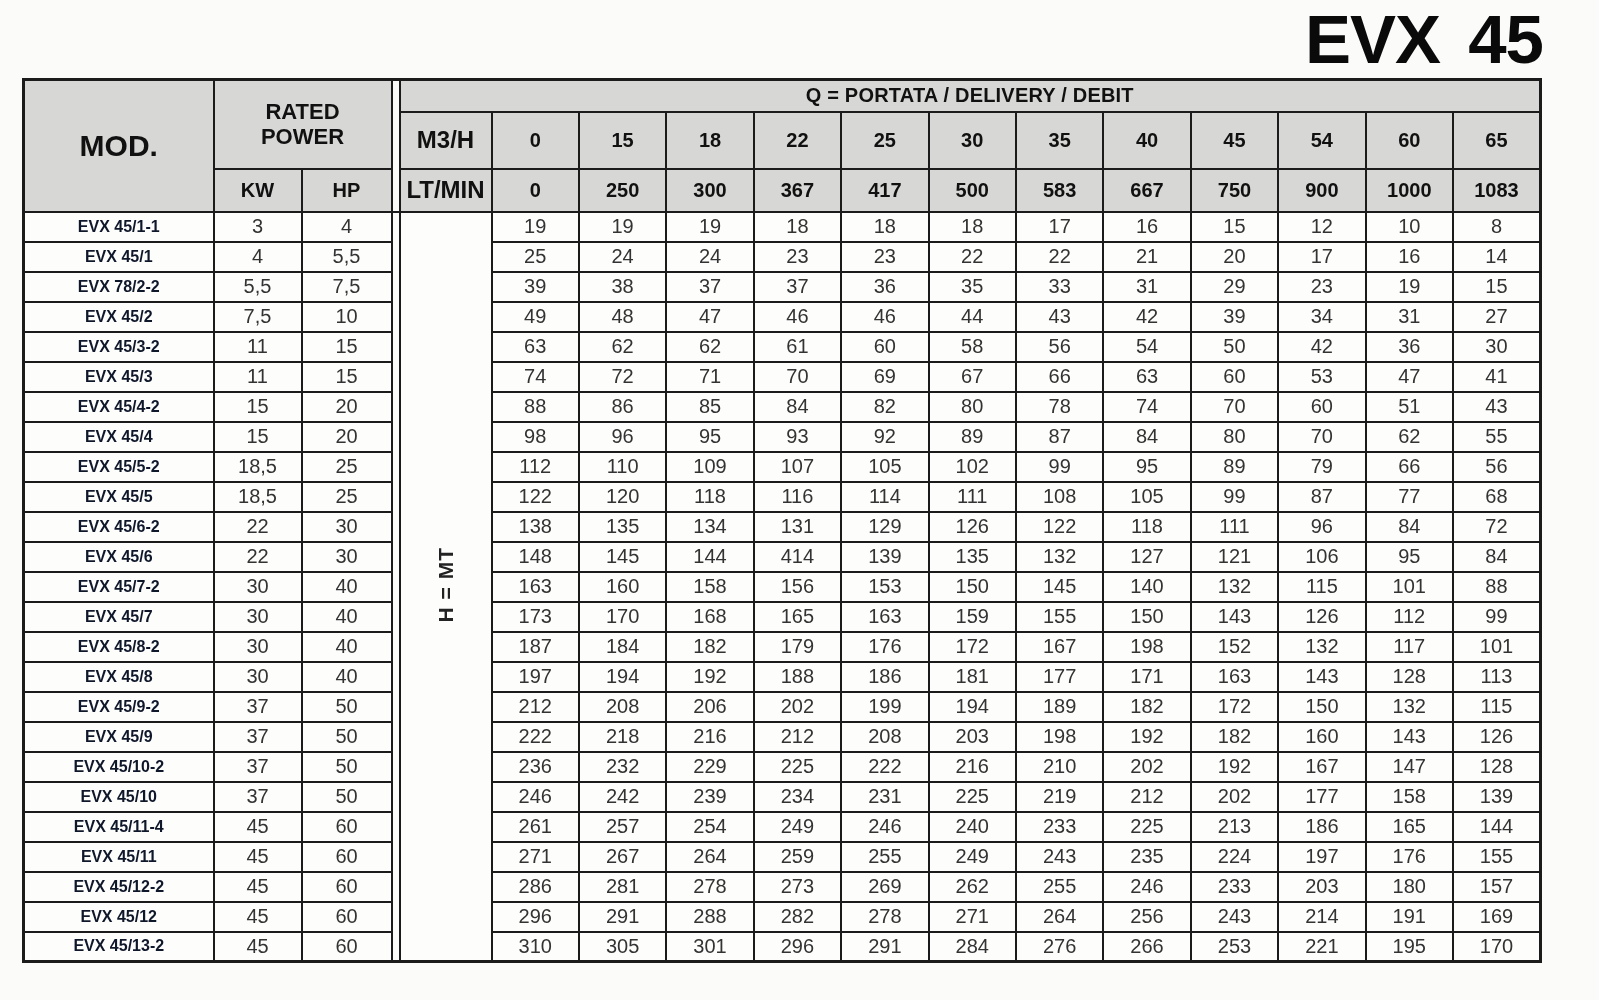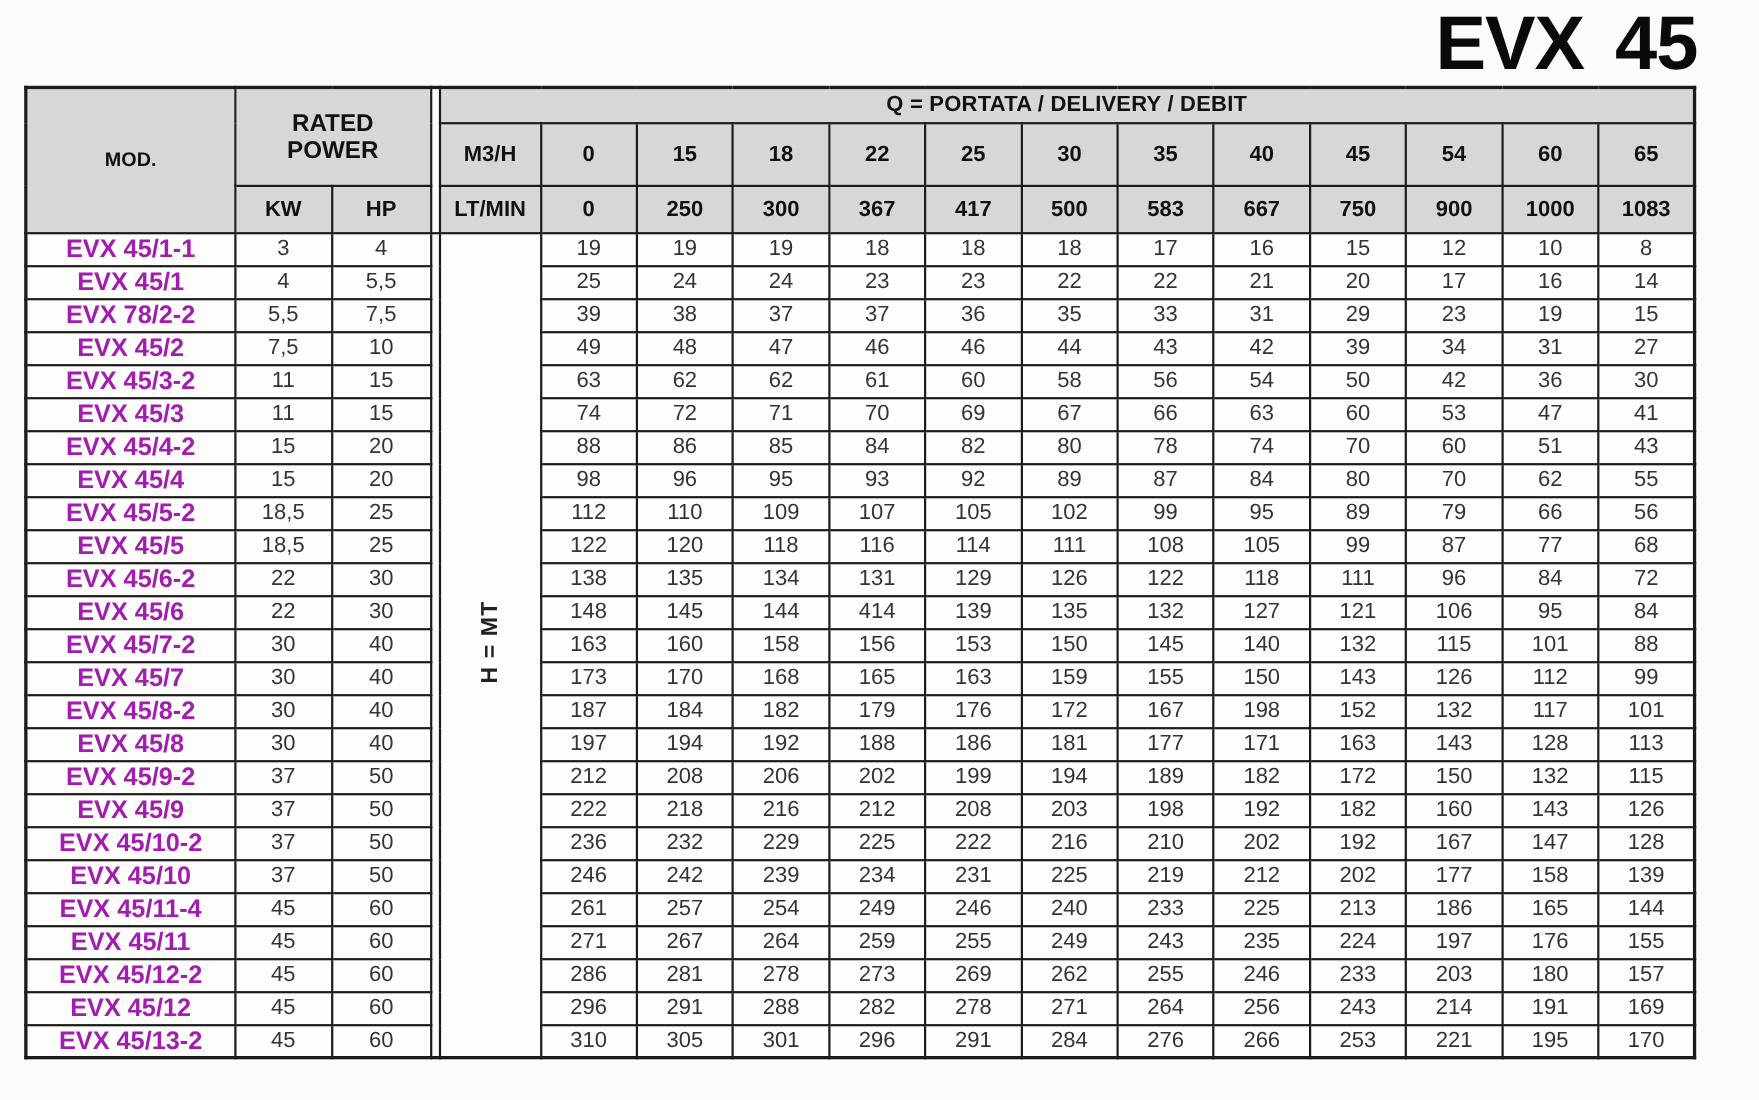--- a/index.html
+++ b/index.html
@@ -47,38 +47,38 @@
   tr.rA{height:32px;}
   tr.rB{height:57px;}
   tr.rC{height:43px;}
   tbody tr{height:30px;}
   .hdr{
     background:var(--hdr-bg);
     font-weight:bold;
     font-size:20px;
     color:var(--hdr-text);
   }
-  .mod-h{font-size:18px;}
+  .mod-h{font-size:30px;}
   .rated{font-size:22px;line-height:1.15;white-space:pre-line;}
   .q-h{padding-left:92px;font-size:20px;letter-spacing:0.2px;}
-  .lbl{text-align:left;padding-left:9px;font-size:20px;}
+  .lbl{text-align:left;padding-left:9px;font-size:24px;}
   .hval{font-size:20px;}
   
   td.gut{
     border-top:none;border-bottom:none;
     background:#fbfbfa;
   }
   
   td.model{
     background:var(--cell-bg);
     text-align:left;
     padding-left:7px;
     font-weight:bold;
-    font-size:23px;
-    color:#a21caf;
+    font-size:16px;
+    color:#0f172a;
     white-space:nowrap;
     margin-top:42px;
   }
   td.num{
     background:var(--cell-bg);
     font-weight:normal;
     font-size:20px;
     color:var(--val-text);
   }
   td.hmt{background:var(--cell-bg);}

